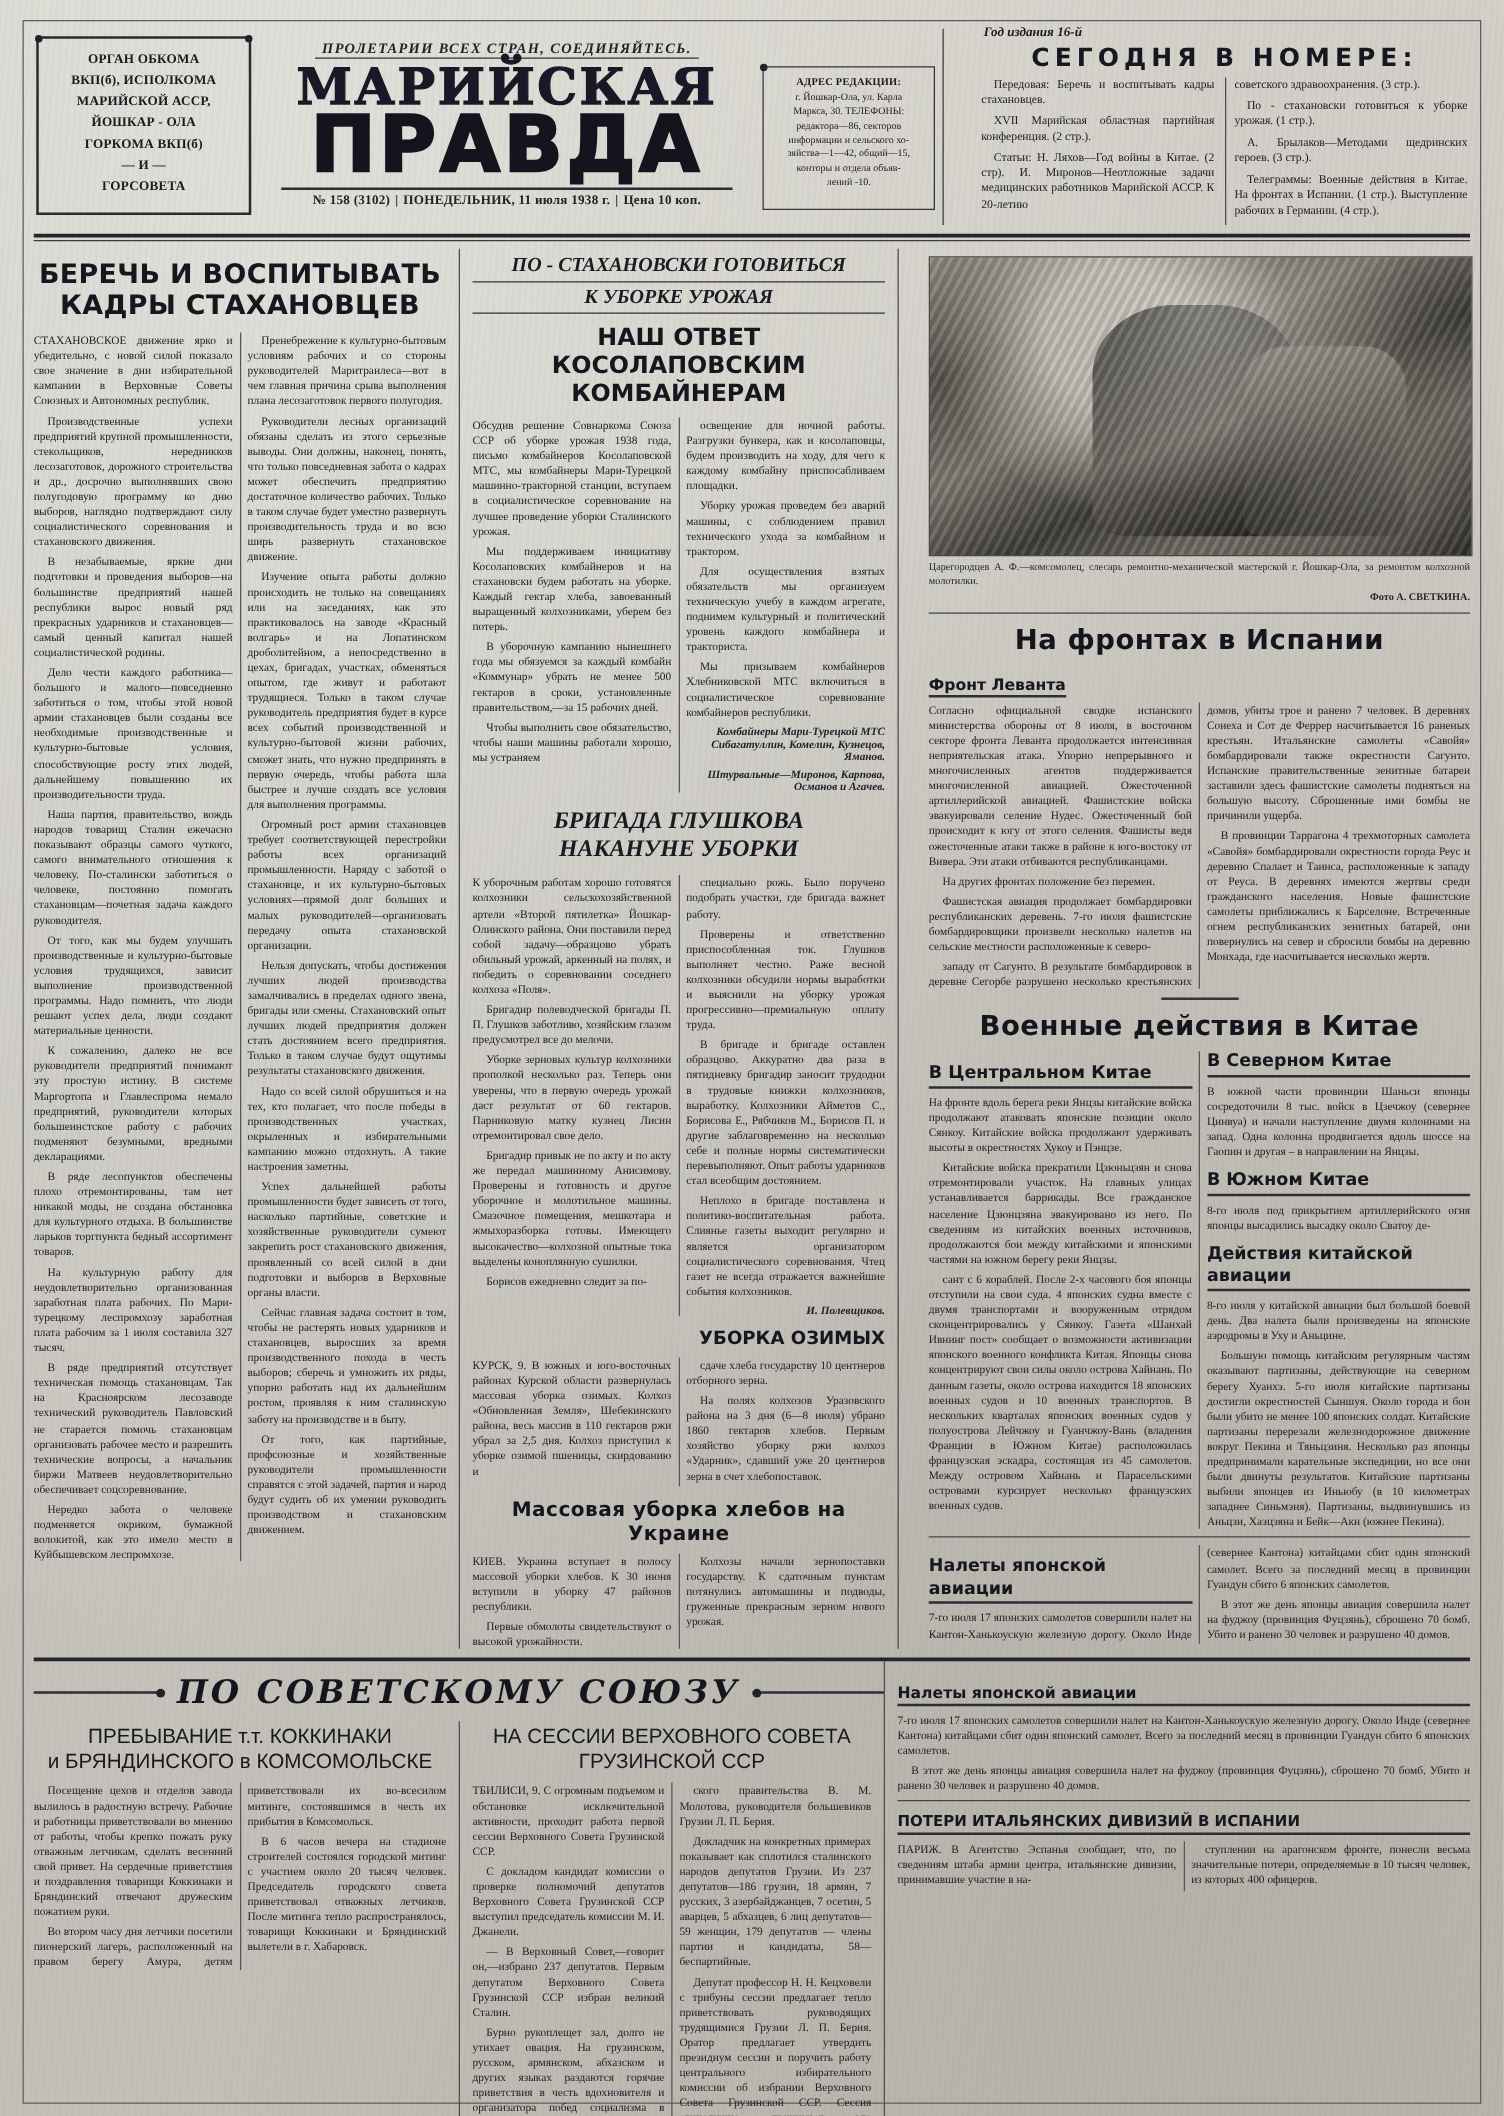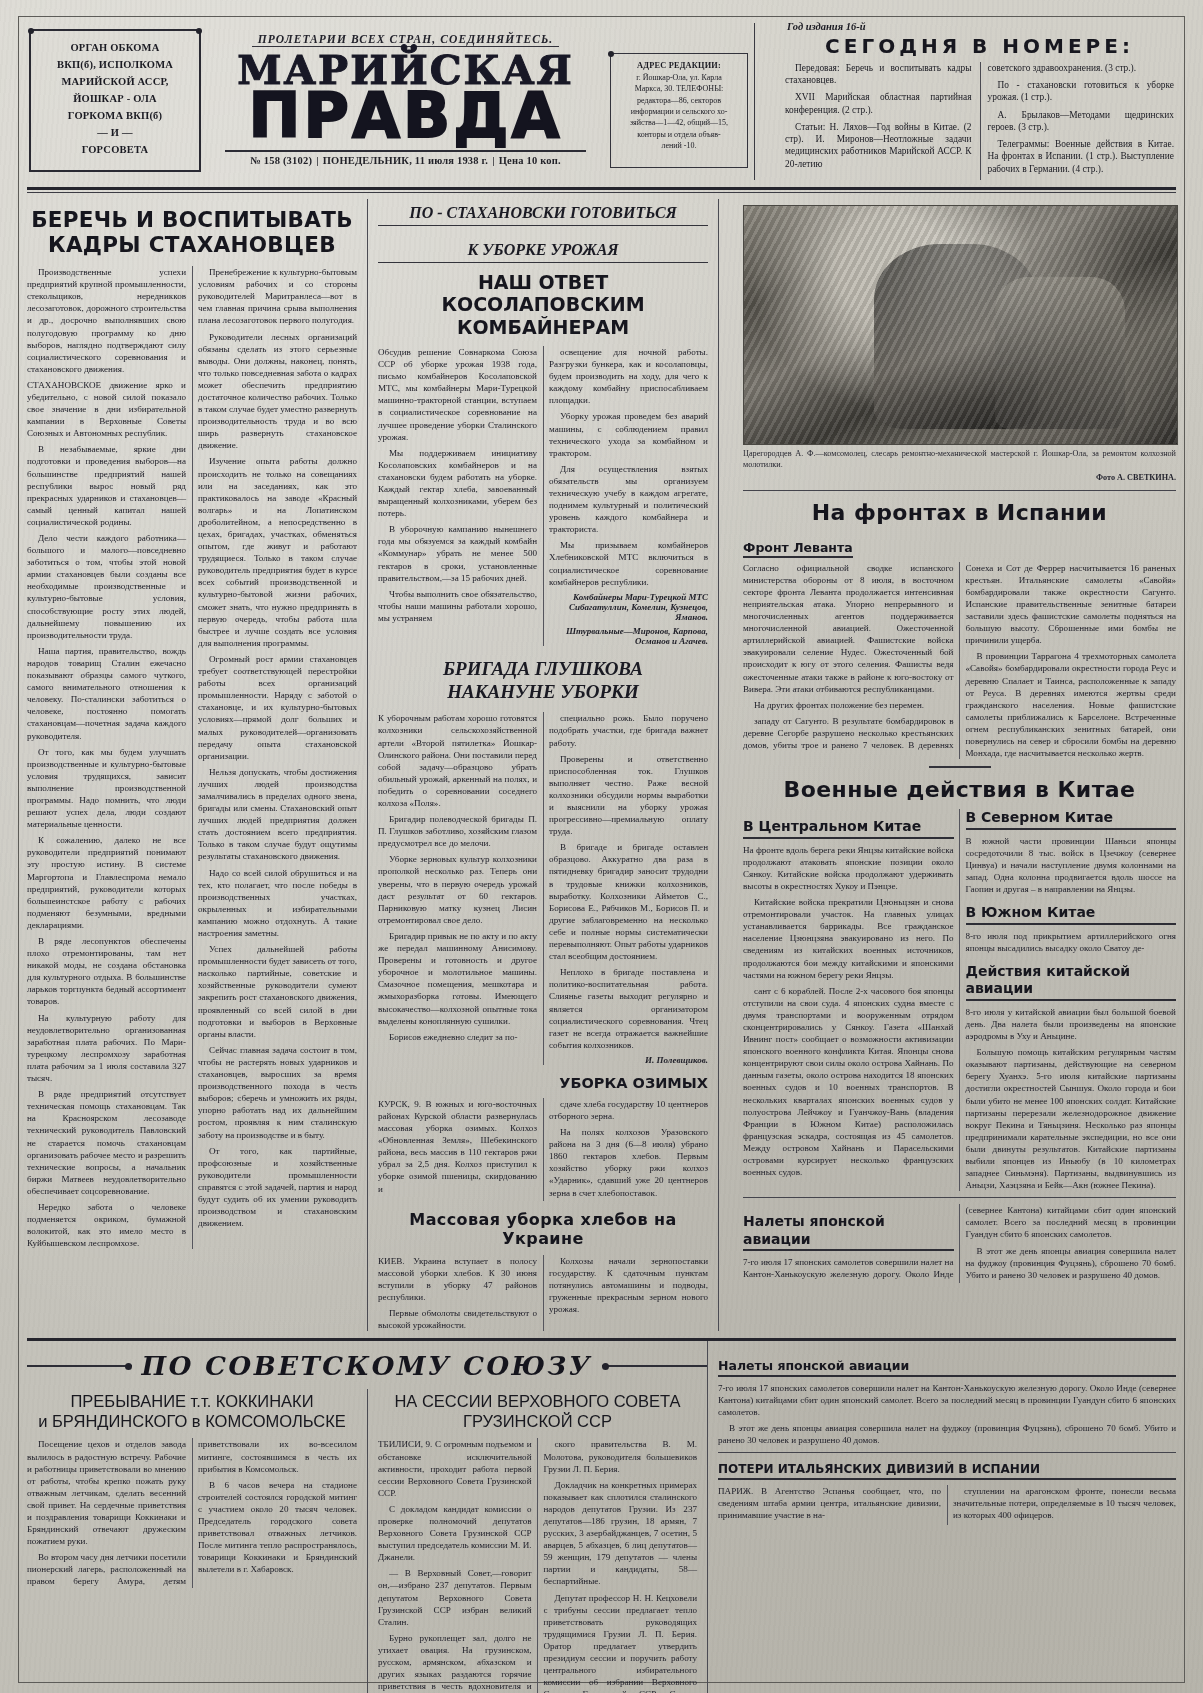--- a/index.html
+++ b/index.html
@@ -125,21 +125,21 @@
     font-family:"DejaVu Sans",sans-serif;
     font-weight:700;font-size:21.5px;line-height:1.17;
     text-align:center;letter-spacing:.3px;color:#16161e;
     margin:8px 0 9px;
   }
   .kicker{
     font-style:italic;font-weight:700;font-size:16px;line-height:1.25;
     text-align:center;color:#1b1b24;margin:4px 0 1px;
   }
   .kicker .l1{border-bottom:1px solid #33333b;display:block;padding-bottom:2px;}
-  .kicker .l2{border-bottom:1px solid #33333b;display:block;padding-bottom:2px;margin-top:14px;}
+  .kicker .l2{border-bottom:1px solid #33333b;display:block;padding-bottom:2px;margin-top:2px;}
   h2.sub{
     font-family:"DejaVu Sans",sans-serif;
     font-weight:700;font-size:19px;line-height:1.18;
     text-align:center;margin:8px 0 8px;color:#16161e;
   }
   h2.ital{
     font-style:italic;font-weight:700;font-size:19px;line-height:1.2;
     text-align:center;margin:12px 0 9px;color:#1a1a23;
     font-family:"Liberation Serif",serif;
   }
@@ -306,22 +306,22 @@
   </div>
 
   <div class="hr-thick"></div>
   <div class="hr-thin"></div>
 
   <div class="body-grid">
 
     <div class="colA">
       <h1 class="lead">БЕРЕЧЬ И ВОСПИТЫВАТЬ КАДРЫ СТАХАНОВЦЕВ</h1>
       <div class="twocol">
+        <p class="txt first">СТАХАНОВСКОЕ движение ярко и убедительно, с новой силой показало свое значение в дни избирательной кампании в Верховные Советы Союзных и Автономных республик.</p>
         <p class="txt">Производственные успехи предприятий крупной промышленности, стекольщиков, нередникков лесозаготовок, дорожного строительства и др., досрочно выполнявших свою полугодовую программу ко дню выборов, наглядно подтверждают силу социалистического соревнования и стахановского движения.</p>
-        <p class="txt first">СТАХАНОВСКОЕ движение ярко и убедительно, с новой силой показало свое значение в дни избирательной кампании в Верховные Советы Союзных и Автономных республик.</p>
         <p class="txt">В незабываемые, яркие дни подготовки и проведения выборов—на большинстве предприятий нашей республики вырос новый ряд прекрасных ударников и стахановцев—самый ценный капитал нашей социалистической родины.</p>
         <p class="txt">Дело чести каждого работника—большого и малого—повседневно заботиться о том, чтобы этой новой армии стахановцев были созданы все необходимые производственные и культурно-бытовые условия, способствующие росту этих людей, дальнейшему повышению их производительности труда.</p>
         <p class="txt">Наша партия, правительство, вождь народов товарищ Сталин ежечасно показывают образцы самого чуткого, самого внимательного отношения к человеку. По-сталински заботиться о человеке, постоянно помогать стахановцам—почетная задача каждого руководителя.</p>
         <p class="txt">От того, как мы будем улучшать производственные и культурно-бытовые условия трудящихся, зависит выполнение производственной программы. Надо помнить, что люди решают успех дела, люди создают материальные ценности.</p>
         <p class="txt">К сожалению, далеко не все руководители предприятий понимают эту простую истину. В системе Маргортопа и Главлеспрома немало предприятий, руководители которых большеинстское работу с рабочих подменяют безумными, вредными декларациями.</p>
         <p class="txt">В ряде лесопунктов обеспечены плохо отремонтированы, там нет никакой моды, не создана обстановка для культурного отдыха. В большинстве ларьков торгпункта бедный ассортимент товаров.</p>
         <p class="txt">На культурную работу для неудовлетворительно организованная заработная плата рабочих. По Мари-турецкому леспромхозу заработная плата рабочим за 1 июля составила 327 тысяч.</p>
         <p class="txt">В ряде предприятий отсутствует техническая помощь стахановцам. Так на Красноярском лесозаводе технический руководитель Павловский не старается помочь стахановцам организовать рабочее место и разрешить технические вопросы, а начальник биржи Матвеев неудовлетворительно обеспечивает соцсоревнование.</p>
         <p class="txt">Нередко забота о человеке подменяется окриком, бумажной волокитой, как это имело место в Куйбышевском леспромхозе.</p>
         <p class="txt">Пренебрежение к культурно-бытовым условиям рабочих и со стороны руководителей Маритранлеса—вот в чем главная причина срыва выполнения плана лесозаготовок первого полугодия.</p>
@@ -402,20 +402,21 @@
         </div>
       </div>
 
       <div class="hr-single"></div>
 
       <h3 class="wide">На фронтах в Испании</h3>
       <h4 class="tag">Фронт Леванта</h4>
       <div class="twocol">
         <p class="txt first">Согласно официальной сводке испанского министерства обороны от 8 июля, в восточном секторе фронта Леванта продолжается интенсивная неприятельская атака. Упорно непрерывного и многочисленных агентов поддерживается многочисленной авиацией. Ожесточенной артиллерийской авиацией. Фашистские войска эвакуировали селение Нудес. Ожесточенный бой происходит к югу от этого селения. Фашисты ведя ожесточенные атаки также в районе к юго-востоку от Вивера. Эти атаки отбиваются республиканцами.</p>
         <p class="txt">На других фронтах положение без перемен.</p>
+        <p class="txt">Фашистская авиация продолжает бомбардировки республиканских деревень. 7-го июля фашистские бомбардировщики произвели несколько налетов на сельские местности расположенные к северо-</p>
         <p class="txt">западу от Сагунто. В результате бомбардировок в деревне Сегорбе разрушено несколько крестьянских домов, убиты трое и ранено 7 человек. В деревнях Сонеха и Сот де Феррер насчитывается 16 раненых крестьян. Итальянские самолеты «Савойя» бомбардировали также окрестности Сагунто. Испанские правительственные зенитные батареи заставили здесь фашистские самолеты подняться на большую высоту. Сброшенные ими бомбы не причинили ущерба.</p>
         <p class="txt">В провинции Таррагона 4 трехмоторных самолета «Савойя» бомбардировали окрестности города Реус и деревню Спалает и Таинса, расположенные к западу от Реуса. В деревнях имеются жертвы среди гражданского населения. Новые фашистские самолеты приближались к Барселоне. Встреченные огнем республиканских зенитных батарей, они повернулись на север и сбросили бомбы на деревню Монхада, где насчитывается несколько жертв.</p>
       </div>
 
       <div class="hr-short"></div>
 
       <h3 class="wide">Военные действия в Китае</h3>
       <div class="twocol">
         <h4 class="tag2">В Центральном Китае</h4>
         <p class="txt first">На фронте вдоль берега реки Янцзы китайские войска продолжают атаковать японские позиции около Сянкоу. Китайские войска продолжают удерживать высоты в окрестностях Хукоу и Пэнцзе.</p>

